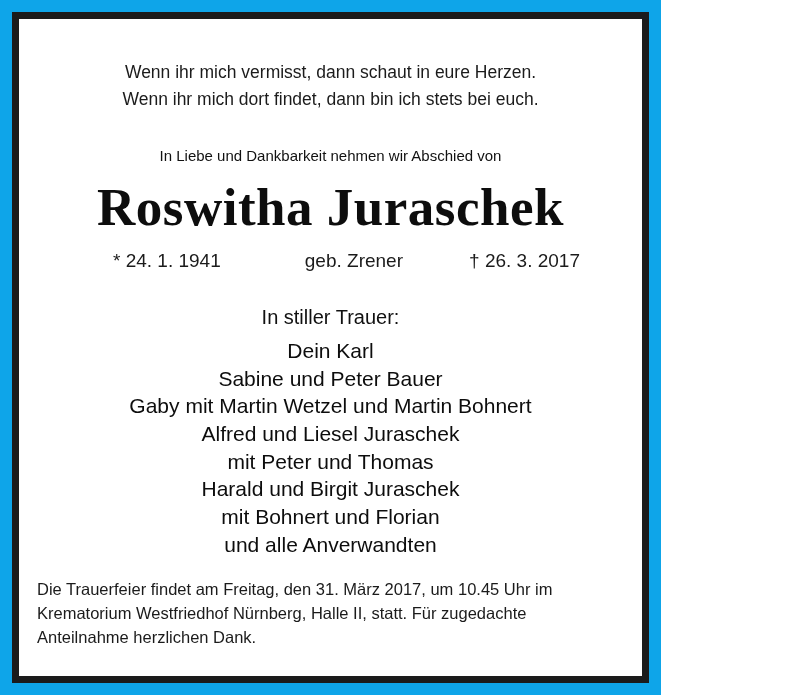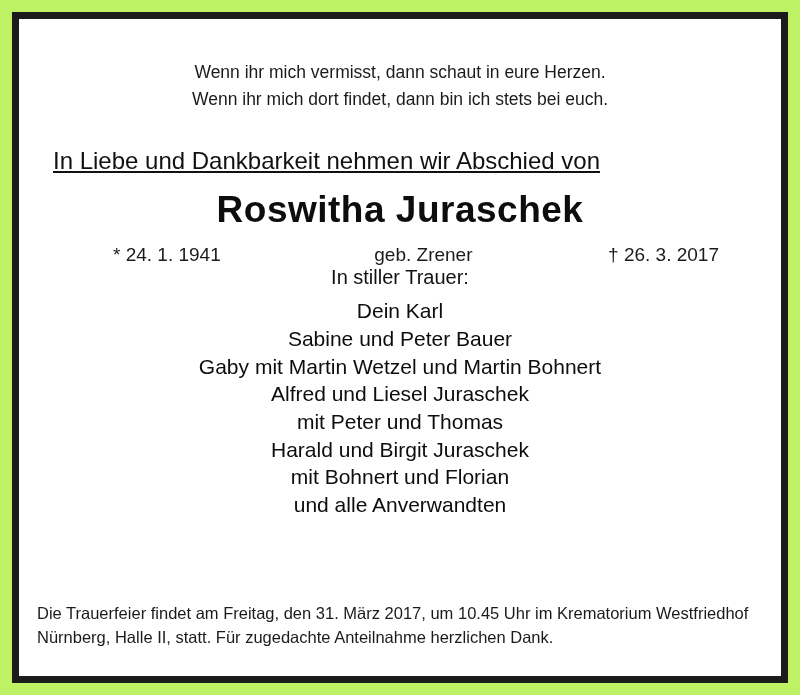--- a/index.html
+++ b/index.html
@@ -5,24 +5,24 @@
   html, body {
     margin: 0;
     padding: 0;
     background: #ffffff;
   }
   body {
     font-family: "Liberation Sans", sans-serif;
     color: #111111;
   }
   .page {
-    width: 800px;
+    width: 661px;
     height: 695px;
     box-sizing: border-box;
-    background: #bef264;
+    background: #0ea5e9;
     position: relative;
     overflow: hidden;
   }
   .obituary-frame {
     position: absolute;
     left: 12px;
     top: 12px;
     right: 12px;
     bottom: 12px;
     border: 7px solid #1b1b1b;
@@ -38,33 +38,34 @@
     text-align: center;
     font-size: 17.5px;
     line-height: 1.55;
     color: #1b1b1b;
     margin-top: 10px;
   }
   .verse div {
     white-space: nowrap;
   }
   .intro {
-    font-size: 24px;
+    text-align: center;
+    font-size: 15px;
     color: #111111;
     margin-top: 34px;
-    text-decoration: underline;
   }
   .name {
     text-align: center;
-    font-size: 37px;
+    font-size: 53px;
     font-weight: bold;
     letter-spacing: 0.5px;
     color: #0d0d0d;
     margin-top: 16px;
     line-height: 1.05;
+    font-family: Liberation Serif, serif;
   }
   .dates {
     display: flex;
     justify-content: space-between;
     align-items: baseline;
     margin-top: 14px;
     padding: 0 18px 0 60px;
     font-size: 19px;
     color: #1b1b1b;
   }
@@ -75,20 +76,21 @@
   }
   .dates .birth {
     flex: 0 0 auto;
   }
   .dates .death {
     flex: 0 0 auto;
     margin-right: 10px;
   }
   .mourners {
     text-align: center;
+    margin-top: 34px;
   }
   .mourners .lead {
     font-size: 20px;
     font-weight: normal;
     color: #111111;
     margin-bottom: 8px;
   }
   .mourners .mourner {
     font-size: 21px;
     font-weight: normal;

